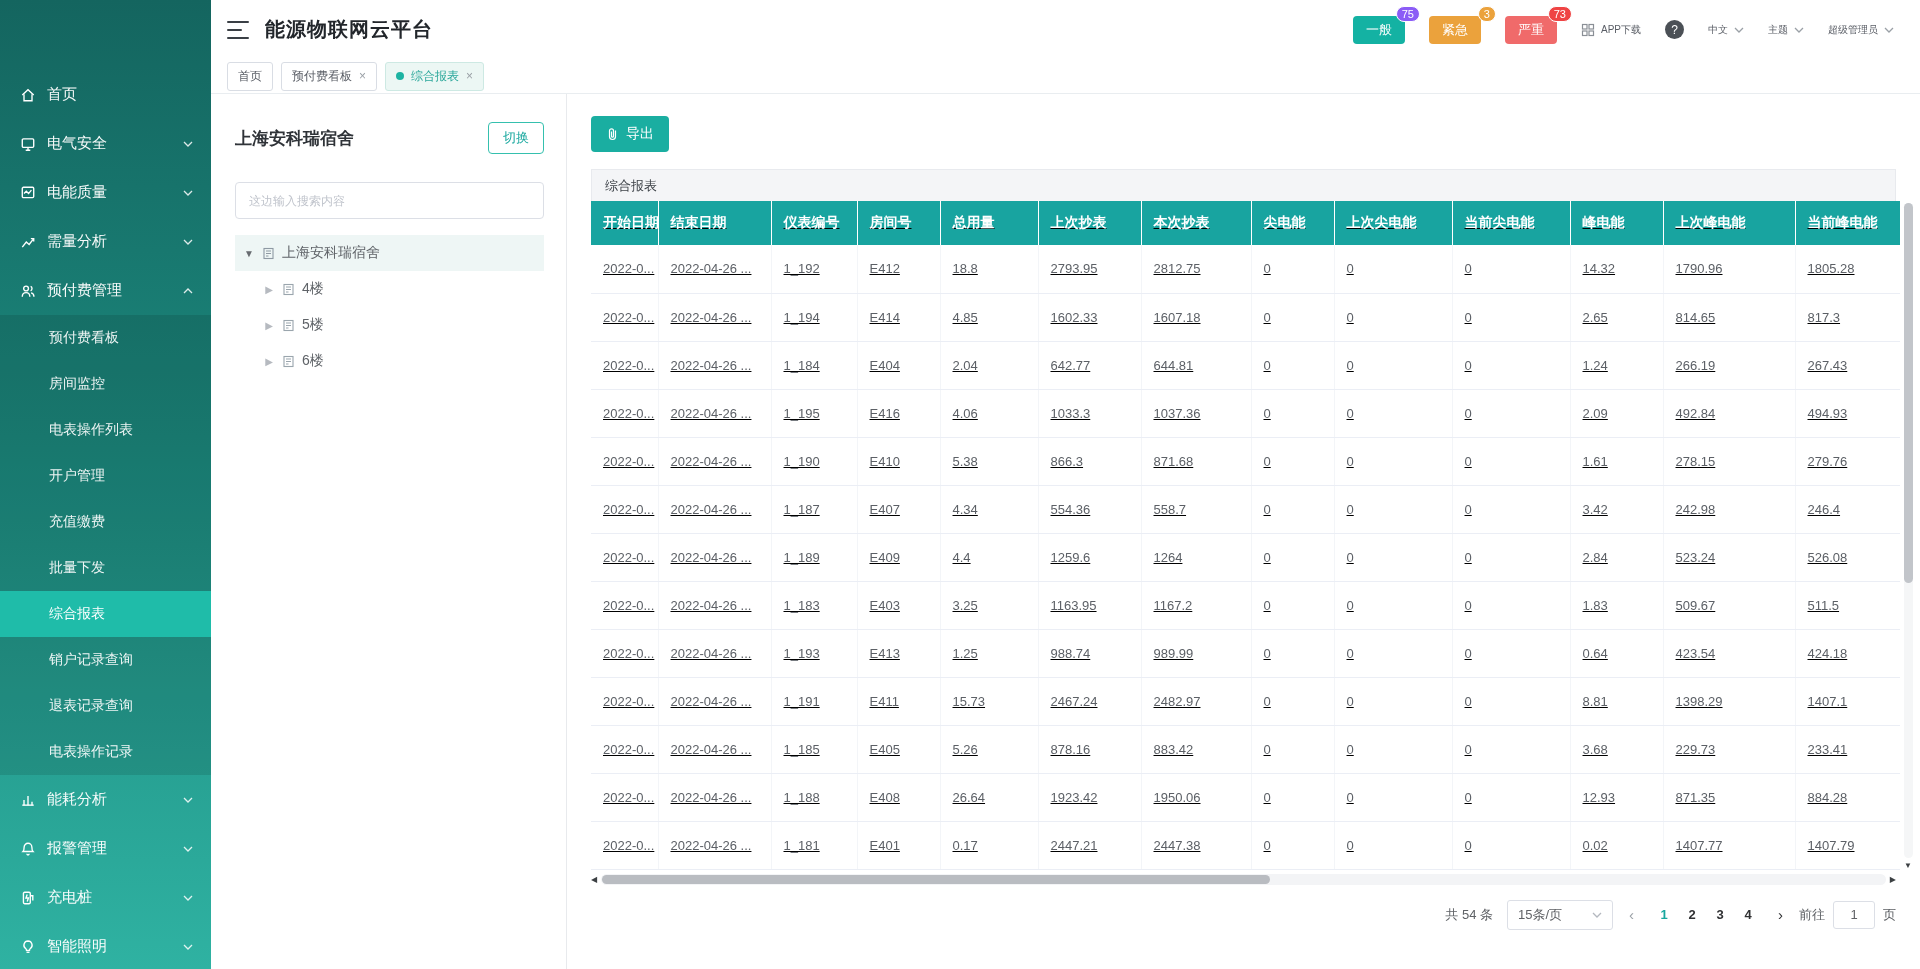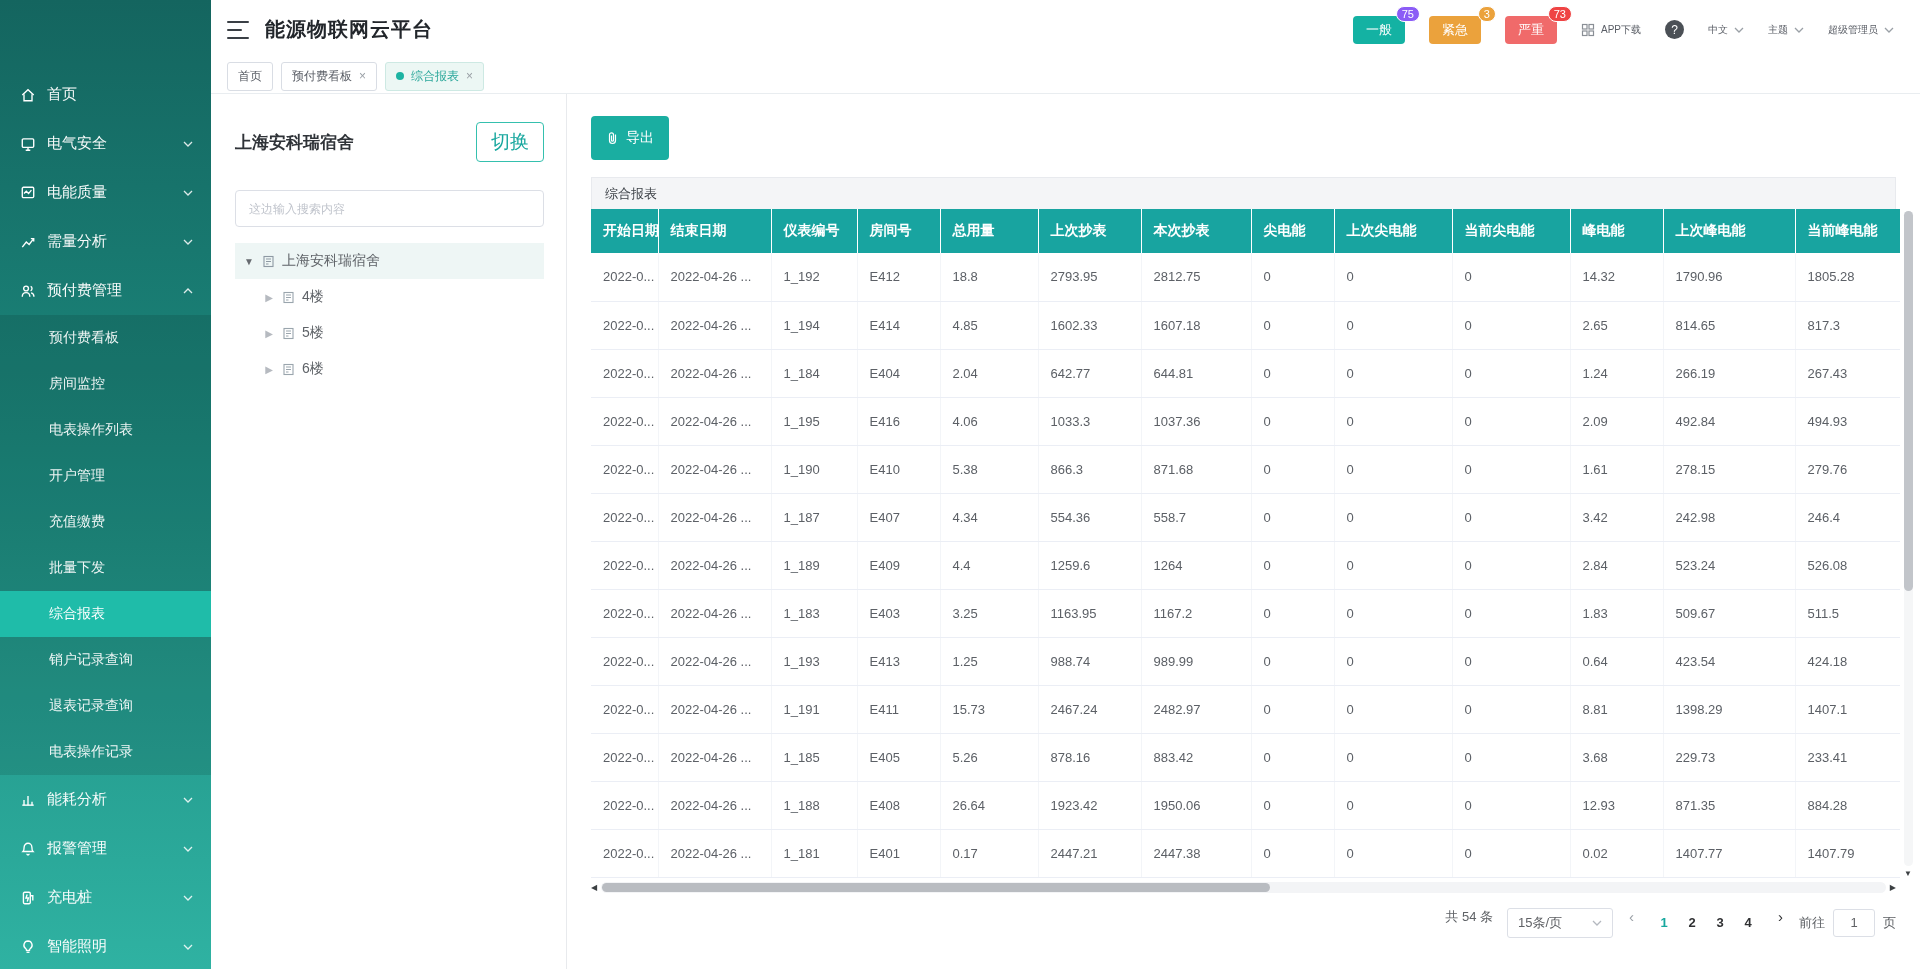--- a/index.html
+++ b/index.html
@@ -42,66 +42,66 @@
   .tab .tab-close { color:#9aa0a6; font-size:12px; line-height:1; cursor:pointer; }
   .tab.active { background:#ecf7f4; border-color:#cde9e3; color:#2aa79a; }
   .tab .dot { width:8px; height:8px; border-radius:50%; background:#1db3a2; }
 
   
   .content { flex:1; min-height:0; display:flex; }
   .left-panel { width:356px; flex:none; border-right:1px solid #e8eaed; padding:28px 22px 0 24px; }
   .site-row { display:flex; align-items:center; justify-content:space-between; }
   .site-name { font-size:17px; font-weight:bold; color:#2f3338; }
   .switch-btn { border:1px solid #35c0ae; color:#17a79e; background:#fff; border-radius:4px;
-    font-size:19px; padding:6px 14px; cursor:pointer; }
+    font-size:13px; padding:6px 14px; cursor:pointer; }
   .search-box { margin-top:28px; }
   .search-box input { width:100%; height:37px; border:1px solid #dcdfe6; border-radius:4px;
     font-size:12px; color:#606266; padding:0 13px; outline:none; }
   .search-box input::placeholder { color:#c0c4cc; }
   .tree { margin-top:16px; font-size:14px; color:#5f6368; }
   .tree-row { height:36px; display:flex; align-items:center; gap:7px; padding:0 8px; cursor:pointer; }
   .tree-row.root { background:#eef6f5; }
   .tree-children .tree-row { padding-left:28px; }
   .caret { width:12px; font-size:10px; color:#676b70; flex:none; text-align:center; }
   .tree-children .caret { color:#b6bac0; }
   .tree-node-icon { display:flex; flex:none; }
 
   .right-panel { flex:1; min-width:0; padding:22px 24px 0 24px; position:relative; }
   .toolbar { display:flex; align-items:center; gap:16px; }
   .date-range { width:294px; height:36px; border:1px solid #dcdfe6; border-radius:4px;
     display:flex; align-items:center; gap:14px; padding:0 14px; font-size:14px; color:#5f6266; cursor:pointer; }
   .date-range .cal { display:flex; }
   .date-sep { color:#8a8f96; }
-  .export-btn { height:44px; background:#1aaea1; color:#fff; border:none; border-radius:4px;
+  .export-btn { height:36px; background:#1aaea1; color:#fff; border:none; border-radius:4px;
     font-size:14px; padding:0 15px; display:flex; align-items:center; gap:7px; cursor:pointer; }
 
   .report-block { margin-top:17px; }
   .report-title-strip { height:32px; background:#f4f5f7; border:1px solid #e8eaee; border-bottom:none;
     display:flex; align-items:center; padding:0 13px; font-size:13px; color:#3e4349; }
   .table-wrap { position:relative; }
-  table { width:100%; border-collapse:collapse; table-layout:fixed; }
+  table { width:100%; border-collapse:collapse; table-layout:fixed;text-decoration:underline; }
   thead th { background:#18a4a0; color:#fff; font-size:14px; font-weight:bold; text-align:left;
     height:44px; padding:0 12px; border-right:1px solid rgba(255,255,255,.28); white-space:nowrap; overflow:hidden; }
   thead th:last-child { border-right:none; }
   tbody td { height:48px; padding:0 12px; font-size:13px; color:#5c6066;
     border-bottom:1px solid #ebeef5; border-right:1px solid #f3f5f8; white-space:nowrap; overflow:hidden; }
   tbody td:last-child { border-right:none; }
   tbody tr:last-child td { border-bottom:1px solid #ebeef5; }
 
   .v-scrollbar { position:absolute; top:2px; right:-17px; width:9px; height:98%;
     background:#f5f6f7; border-radius:5px; }
   .v-thumb { position:absolute; top:0; left:0; width:9px; height:58%; background:#c2c5ca; border-radius:5px; }
   .v-arrow { position:absolute; bottom:-12px; left:0; font-size:8px; color:#3c4043; }
 
   .h-scrollbar { height:13px; margin-top:3px; display:flex; align-items:center; gap:4px; }
   .h-arrow { font-size:8px; color:#3c4043; flex:none; cursor:pointer; }
   .h-track { flex:1; height:11px; background:#f3f4f6; border-radius:6px; position:relative; }
   .h-thumb { position:absolute; left:1px; top:1px; height:9px; width:52%; background:#b9bcc1; border-radius:5px; }
 
-  .pagination { margin-top:14px; display:flex; justify-content:flex-end; gap:14px;
+  .pagination { margin-top:14px; display:flex; align-items:center; justify-content:flex-end; gap:14px;
     font-size:13px; color:#5f6266; padding-bottom:10px; }
   .page-size-select { width:106px; height:30px; border:1px solid #dcdfe6; border-radius:3px;
     display:flex; align-items:center; justify-content:space-between; padding:0 10px; color:#606266; cursor:pointer; }
   .page-chev { font-size:15px; color:#9aa0a6; cursor:pointer; padding:0 2px; }
   .page-chev.next { color:#303133; }
   .pages { display:flex; align-items:center; }
   .page-num { min-width:28px; height:28px; display:flex; align-items:center; justify-content:center;
     font-size:13px; font-weight:bold; color:#303133; cursor:pointer; }
   .page-num.active { color:#17a79e; }
   .goto { display:flex; align-items:center; gap:8px; }

